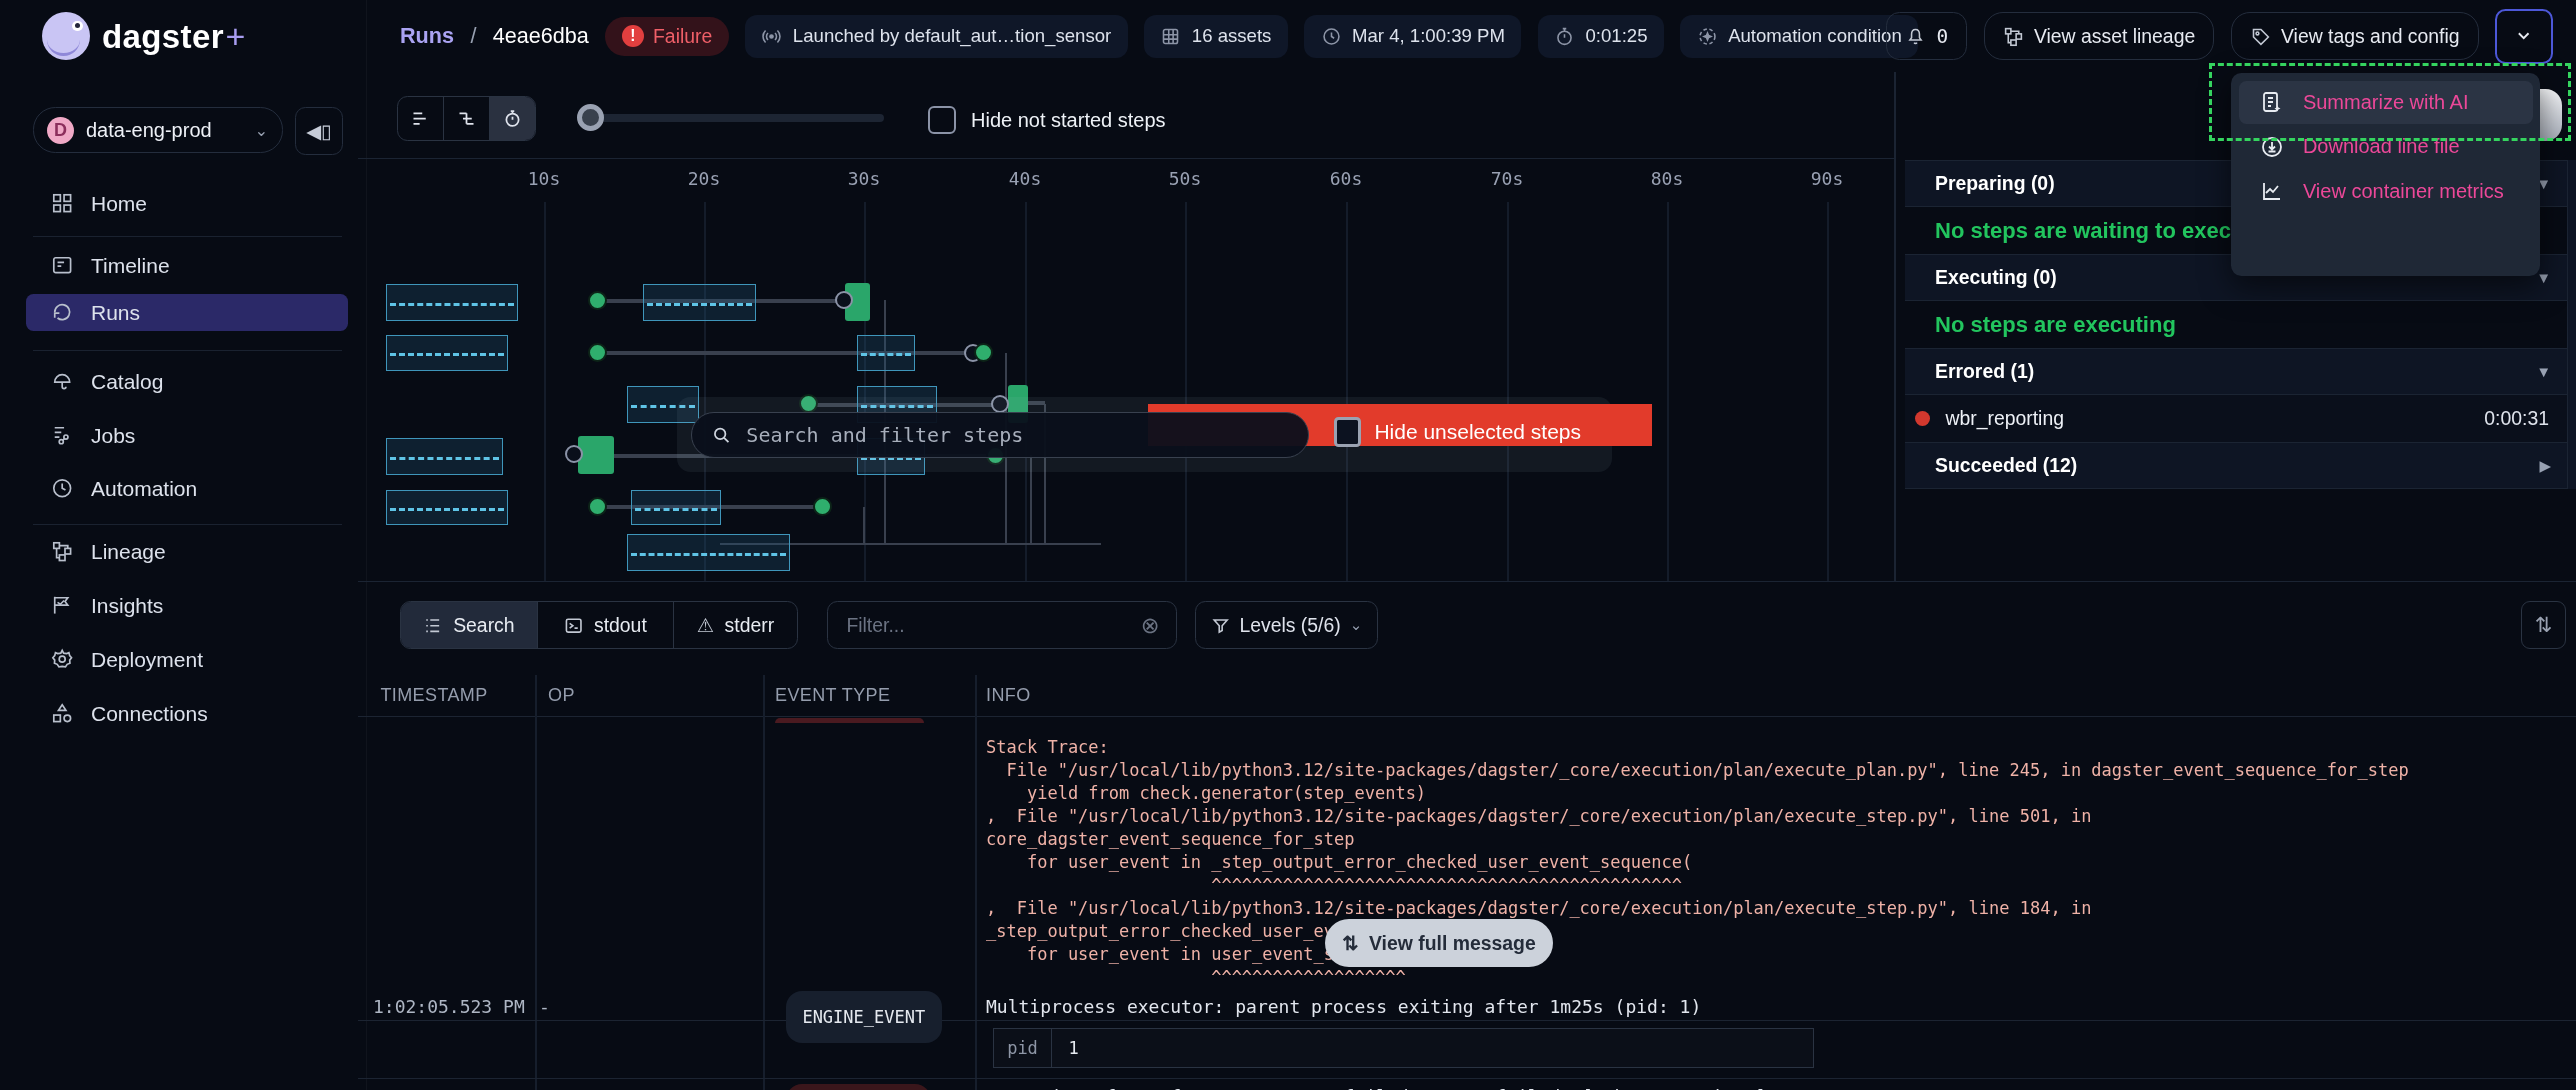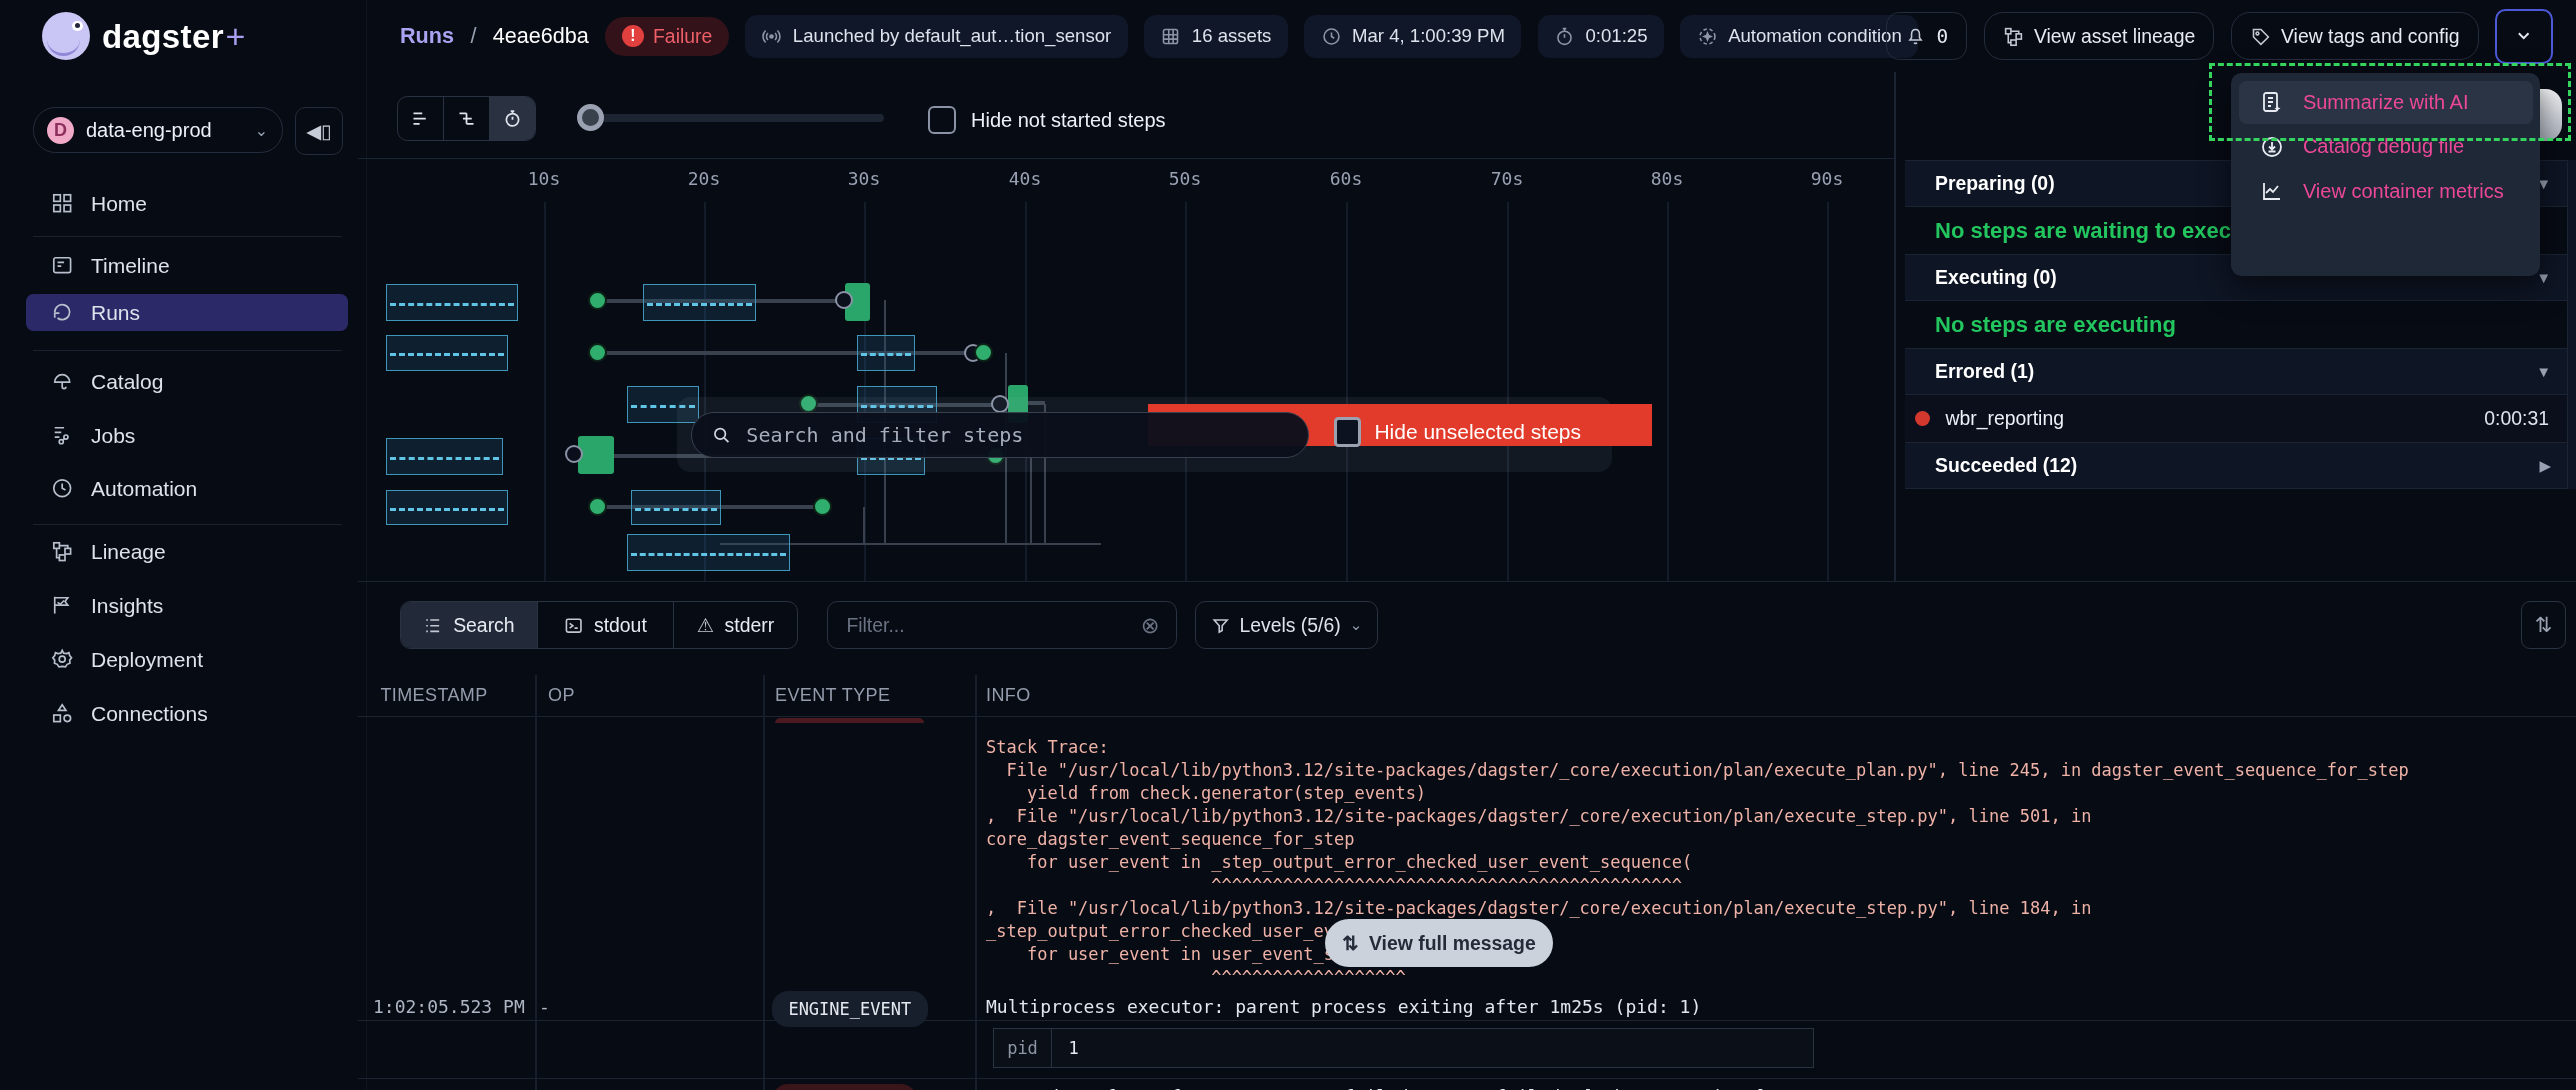--- a/index.html
+++ b/index.html
@@ -152,21 +152,21 @@
   .th{position:absolute;top:10.4px;font-size:18px;color:#959dad;letter-spacing:0.4px;}
   .col-div{position:absolute;top:93px;bottom:0;width:1.5px;background:#161e2c;}
   #red-sliver{position:absolute;left:417px;top:136px;width:149px;height:5.2px;background:#4a1a20;border-radius:6px 6px 0 0;}
   #stack-row{position:absolute;left:0;top:136px;width:2218px;height:303px;border-bottom:1.5px solid #1c2432;box-sizing:border-box;}
   #stack-text{position:absolute;left:628px;top:18px;font-family:"DejaVu Sans Mono",monospace;font-size:17px;
               line-height:23px;color:#efb2a7;white-space:pre;}
   #view-full{position:absolute;left:967px;top:337px;width:228px;height:48px;border-radius:25px;background:#ccd2db;
              color:#242c3a;font-size:19.4px;font-weight:600;display:flex;align-items:center;justify-content:center;gap:10.4px;cursor:pointer;}
   .lrow-ts{position:absolute;left:15px;font-family:"DejaVu Sans Mono",monospace;font-size:18px;color:#aeb6c4;}
   .lrow-op{position:absolute;left:181px;font-family:"DejaVu Sans Mono",monospace;font-size:18px;color:#aeb6c4;}
-  .ev-badge{position:absolute;left:414px;height:36px;border-radius:16px;display:flex;align-items:center;justify-content:center;
+  .ev-badge{position:absolute;left:428px;height:52px;border-radius:16px;display:flex;align-items:center;justify-content:center;
             font-family:"DejaVu Sans Mono",monospace;font-size:17px;padding:0 16.4px;}
   .ev-badge.engine{background:#171f2d;color:#e6eaf0;}
   .ev-badge.failure{background:#3a161b;color:#ef8c85;}
   .lrow-info{position:absolute;left:628px;font-family:"DejaVu Sans Mono",monospace;font-size:18px;color:#e2e6ee;white-space:pre;}
   #pid-box{position:absolute;left:635px;top:446px;width:821px;height:40px;border:1.5px solid #2a3342;box-sizing:border-box;
            background:rgba(255,255,255,.02);display:flex;align-items:center;}
   #pid-box .k{width:57px;text-align:center;font-family:"DejaVu Sans Mono",monospace;font-size:17px;color:#8e96a6;
               border-right:1.5px solid #2a3342;align-self:stretch;display:flex;align-items:center;justify-content:center;}
   #pid-box .v{font-family:"DejaVu Sans Mono",monospace;font-size:17px;color:#e6eaf0;padding-left:16.4px;}
   #row-partial{position:absolute;left:0;top:496px;width:2218px;height:45px;border-top:1.5px solid #1c2432;box-sizing:border-box;}
@@ -595,21 +595,21 @@
           <path d="M8 8h5M8 12h5M8 16h3"></path>
           <path d="M17.5 15.5l.9 2.1 2.1.9-2.1.9-.9 2.1-.9-2.1-2.1-.9 2.1-.9z" fill="#e8ecf2" stroke="none"></path>
         </svg>
       <span>Summarize with AI</span>
     </div>
     <div class="menu-item">
       <svg viewBox="0 0 24 24">
           <circle cx="12" cy="12" r="9"></circle>
           <path d="M12 7v7M9 11.5l3 3 3-3M8.5 16.5h7"></path>
         </svg>
-      <span>Catalog debug file</span>
+      <span>Download line file</span>
     </div>
     <div class="menu-item">
       <svg viewBox="0 0 24 24">
           <path d="M4 4v16h16"></path>
           <path d="M6 14l4-4 3 3 5-6"></path>
         </svg>
       <span>View container metrics</span>
     </div>
   </div>
 

